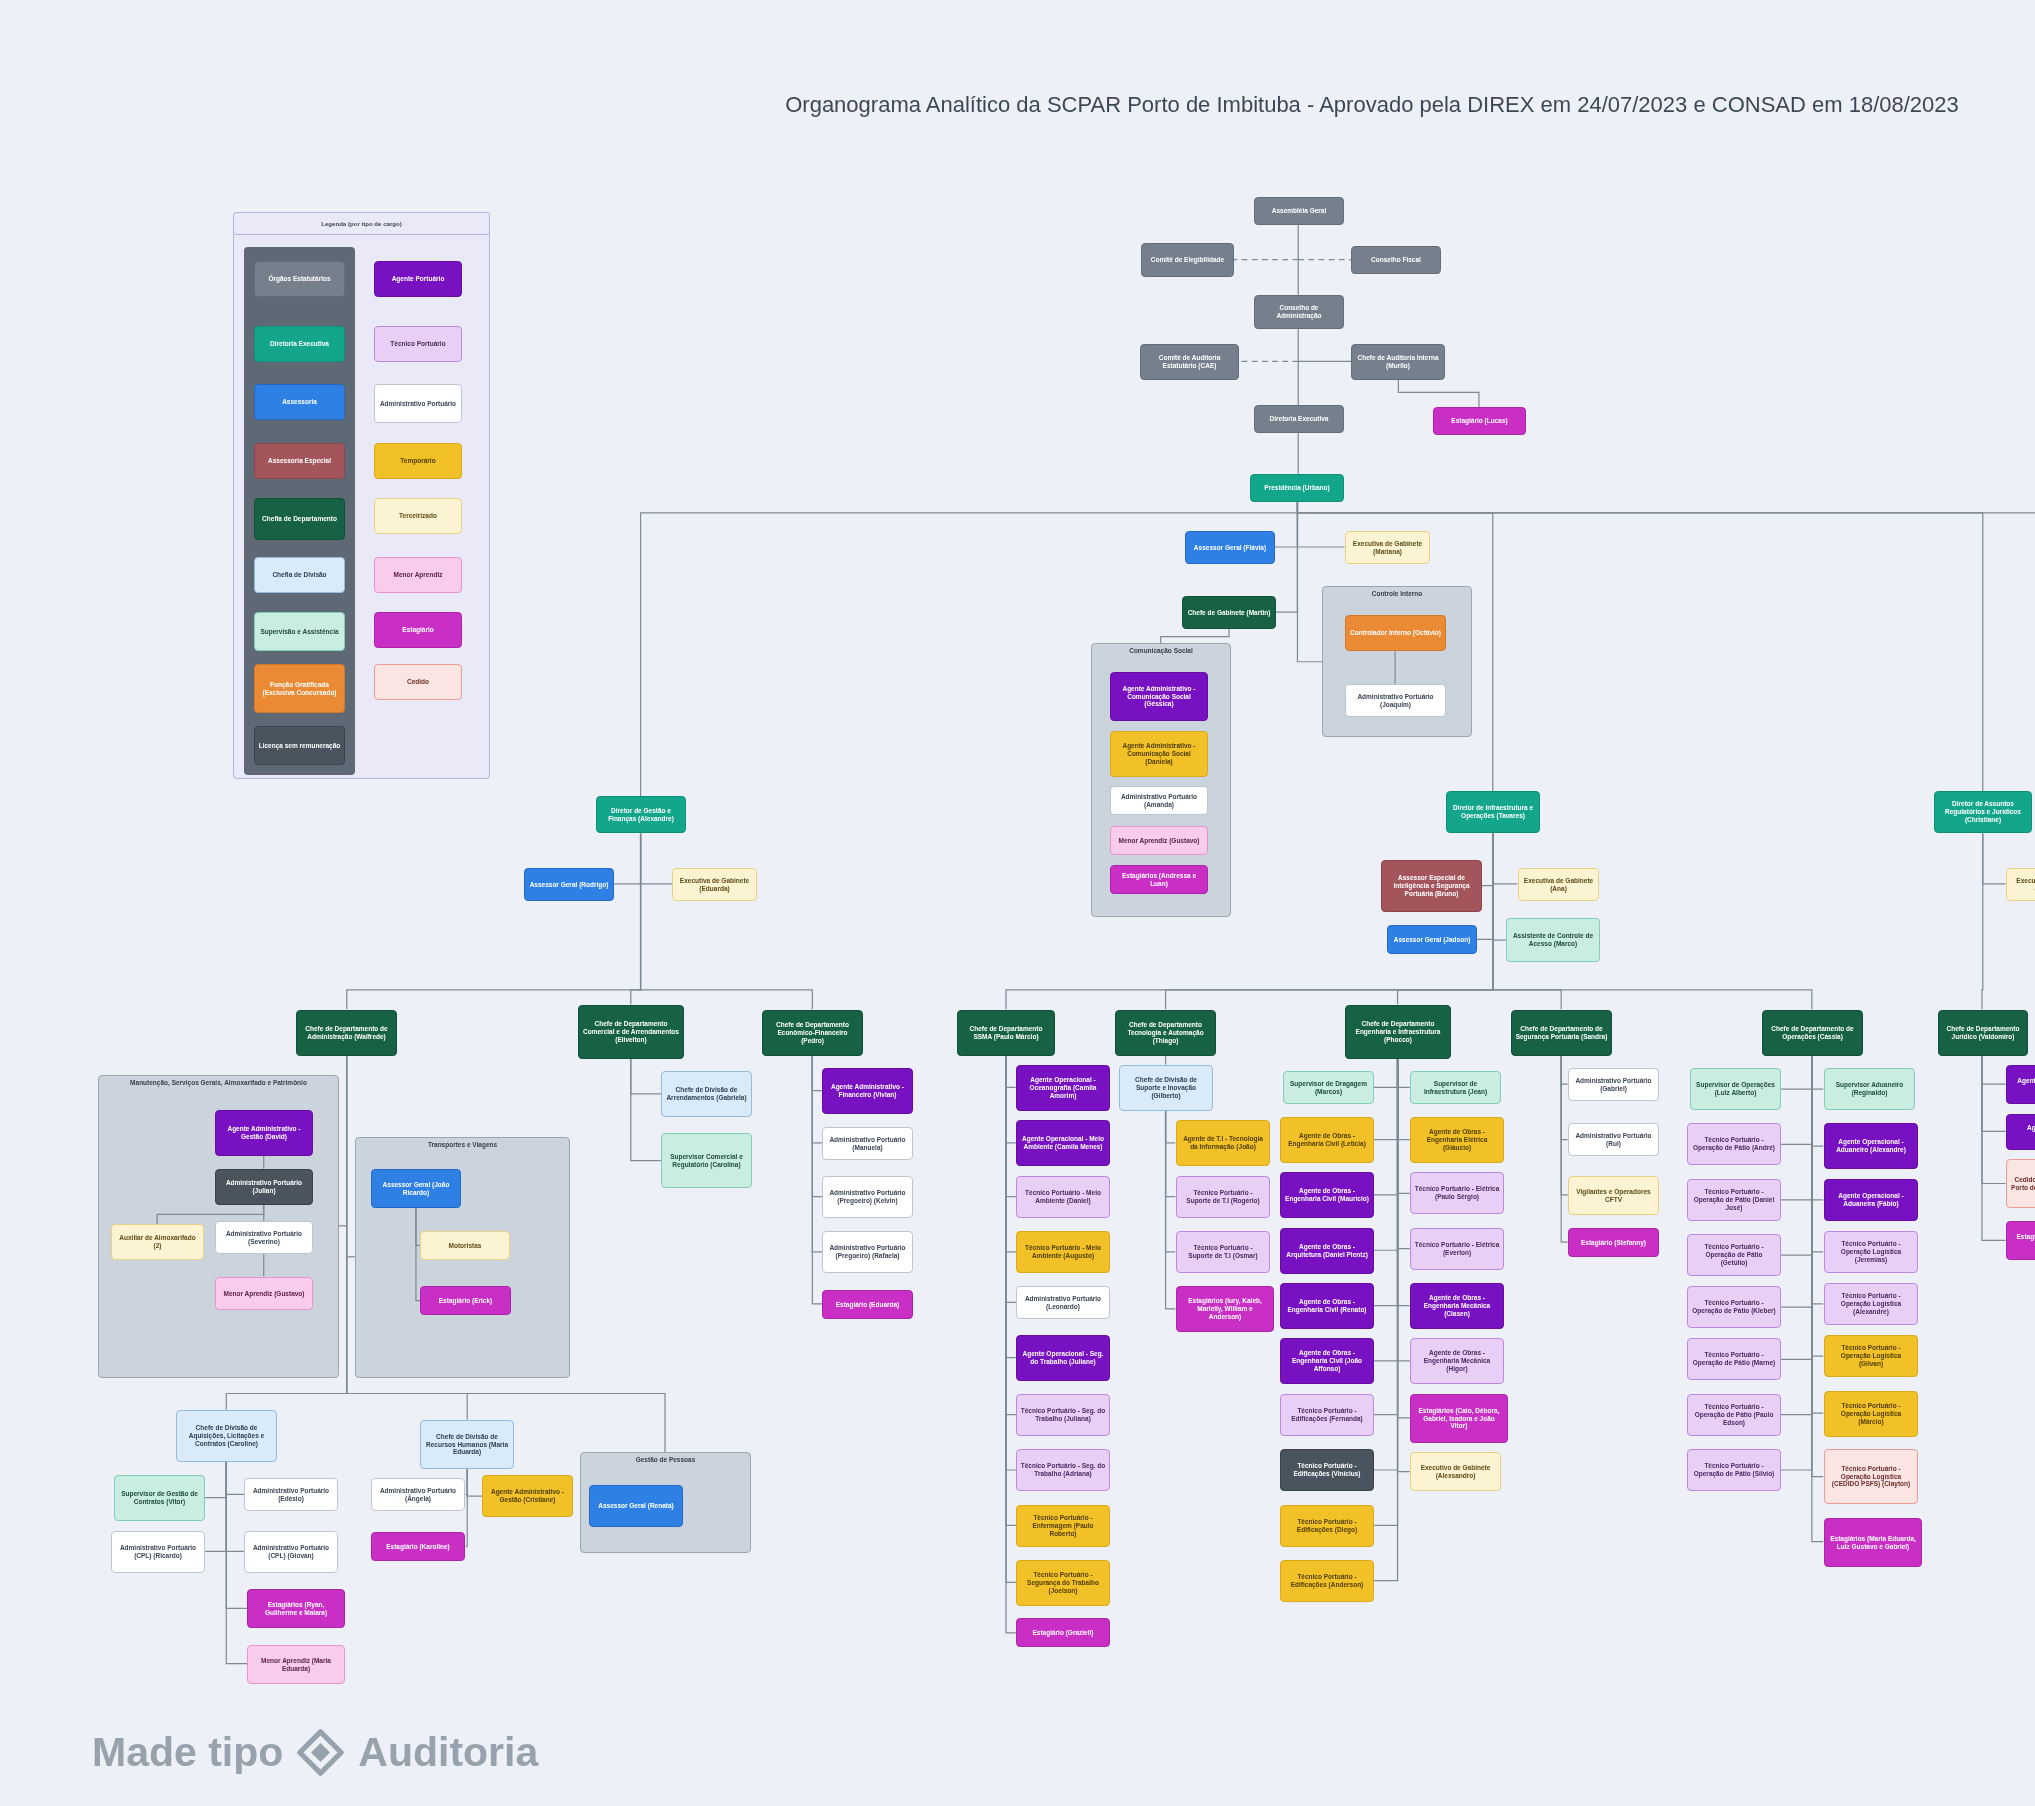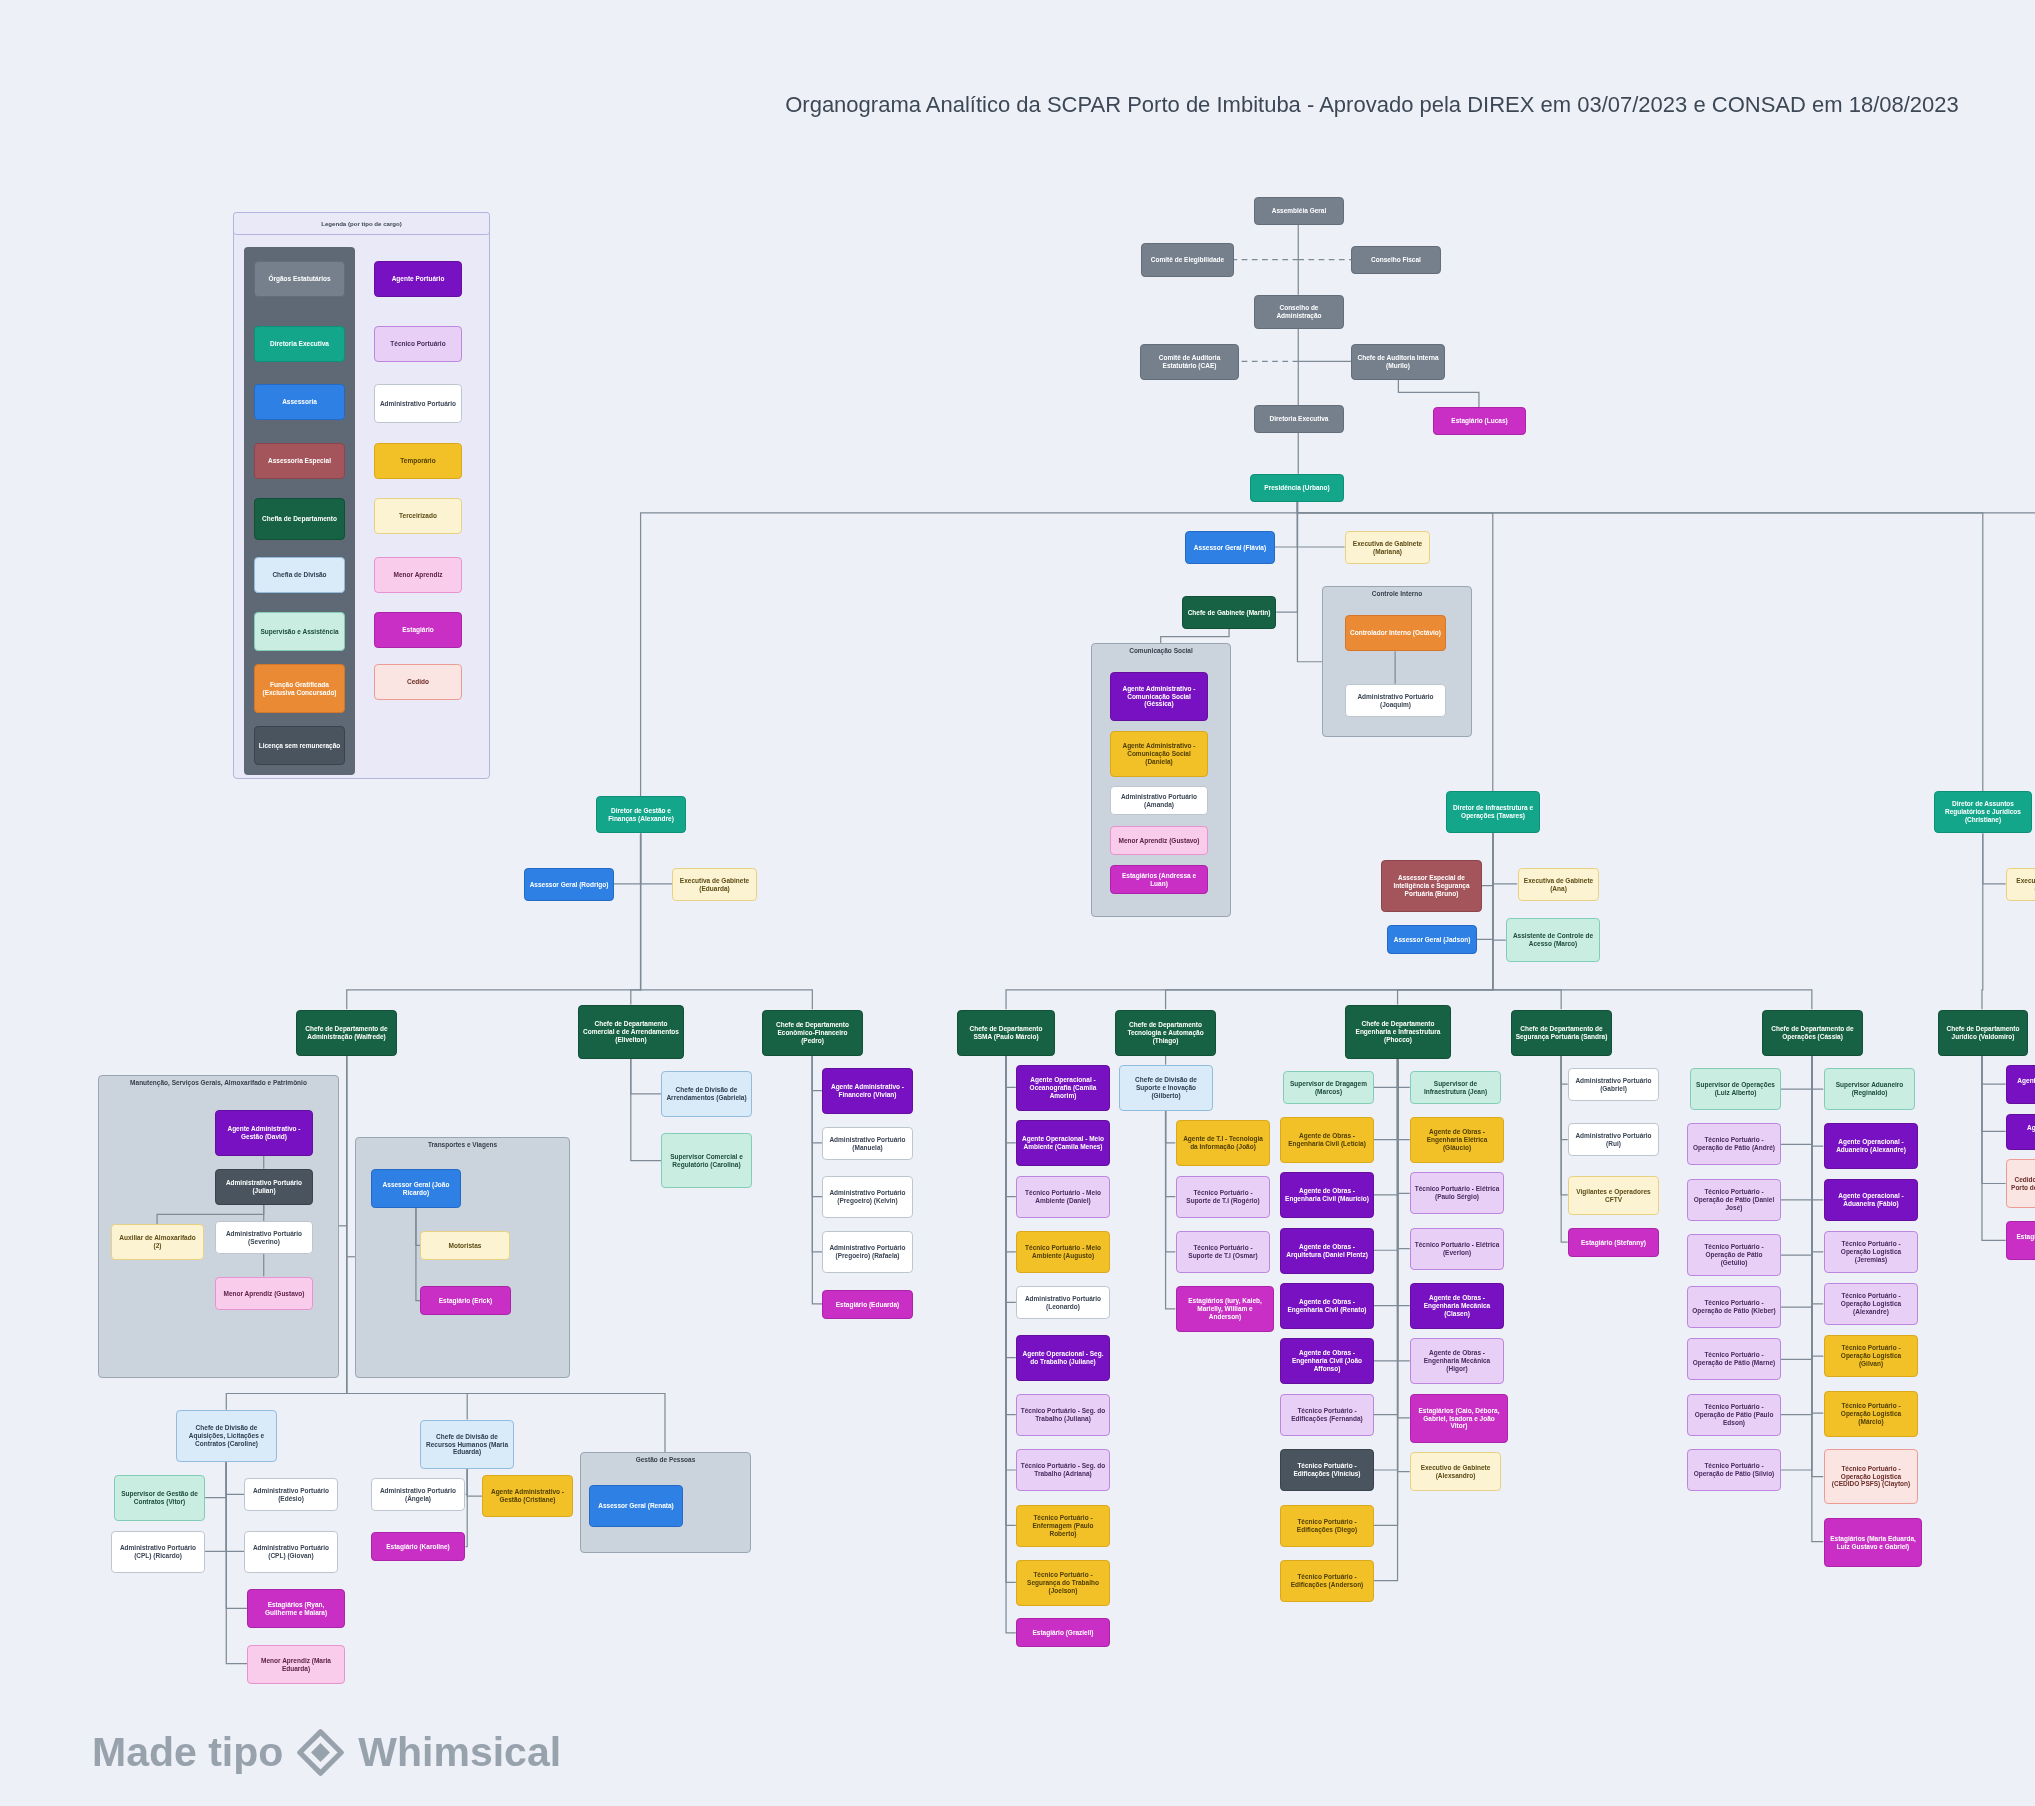--- a/index.html
+++ b/index.html
@@ -305,23 +305,23 @@
       <div class="node" style="left: 254px; top: 726px; width: 91px; height: 39px; background: rgb(73, 84, 95); color: rgb(255, 255, 255); border-color: rgb(57, 67, 77);">Licença sem remuneração</div>
       <div class="node" style="left: 374px; top: 261px; width: 88px; height: 36px; background: rgb(119, 17, 193); color: rgb(255, 255, 255); border-color: rgb(100, 14, 159);">Agente Portuário</div>
       <div class="node" style="left: 374px; top: 326px; width: 88px; height: 36px; background: rgb(232, 207, 246); color: rgb(71, 43, 94); border-color: rgb(188, 134, 224);">Técnico Portuário</div>
       <div class="node" style="left: 374px; top: 384px; width: 88px; height: 39px; background: rgb(255, 255, 255); color: rgb(58, 69, 84); border-color: rgb(189, 198, 207);">Administrativo Portuário</div>
       <div class="node" style="left: 374px; top: 443px; width: 88px; height: 36px; background: rgb(242, 192, 39); color: rgb(79, 62, 6); border-color: rgb(218, 169, 27);">Temporário</div>
       <div class="node" style="left: 374px; top: 498px; width: 88px; height: 36px; background: rgb(252, 243, 210); color: rgb(92, 76, 21); border-color: rgb(233, 209, 132);">Terceirizado</div>
       <div class="node" style="left: 374px; top: 557px; width: 88px; height: 36px; background: rgb(248, 204, 234); color: rgb(94, 33, 72); border-color: rgb(231, 147, 207);">Menor Aprendiz</div>
       <div class="node" style="left: 374px; top: 612px; width: 88px; height: 36px; background: rgb(201, 47, 197); color: rgb(255, 255, 255); border-color: rgb(171, 35, 168);">Estagiário</div>
       <div class="node" style="left: 374px; top: 664px; width: 88px; height: 36px; background: rgb(251, 229, 227); color: rgb(107, 44, 38); border-color: rgb(236, 156, 148);">Cedido</div>
     </div>
-  <div id="chart-title">Organograma Analítico da SCPAR Porto de Imbituba - Aprovado pela DIREX em 03/07/2023 e CONSAD em 18/08/2023</div>
+  <div id="chart-title">Organograma Analítico da SCPAR Porto de Imbituba - Aprovado pela DIREX em 24/07/2023 e CONSAD em 18/08/2023</div>
   <div id="footer">
     <span>Made tipo</span>
     <svg width="47" height="47" viewBox="0 0 100 100">
       <path d="M50 6 L94 50 L50 94 L6 50 Z" fill="none" stroke="#98A2AD" stroke-width="11" stroke-linejoin="round"></path>
       <path d="M50 30 L70 50 L50 70 L30 50 Z" fill="#98A2AD" stroke="none"></path>
     </svg>
-    <span>Whimsical</span>
+    <span>Auditoria</span>
   </div>
 </div>
 
 
 </body></html>

